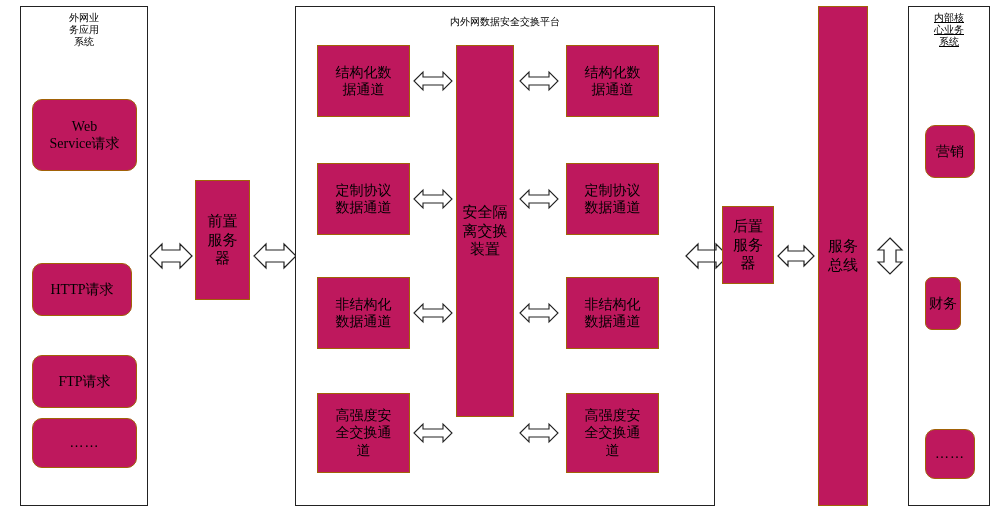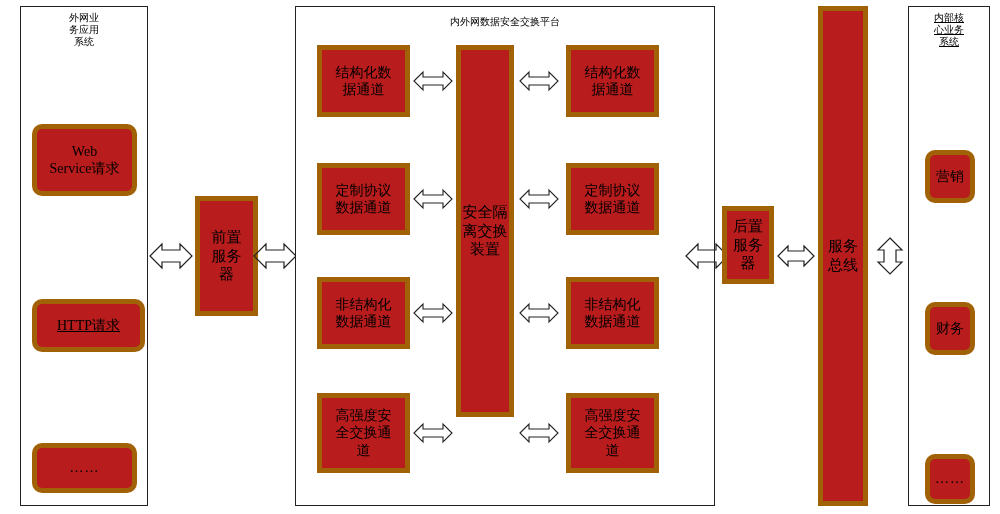--- a/index.html
+++ b/index.html
@@ -14,32 +14,31 @@
     color: #000;
     overflow: hidden;
   }
   .canvas {
     position: relative;
     width: 1000px;
     height: 514px;
   }
   .box {
     position: absolute;
-    border: 5px solid #a16207;
+    border: 1px solid #a16207;
     box-sizing: border-box;
-    background: #b91c1c;
+    background: #be185d;
     display: flex;
     align-items: center;
     justify-content: center;
     text-align: center;
     line-height: 1.25;
   }
   .rounded {
     border-radius: 10px;
-    margin-top: 25px;
   }
   .outer-panel {
     border: 1px solid #222;
     background: #fff;
   }
   .panel-title {
     position: absolute;
     text-align: center;
     line-height: 1.22;
     font-size: 10px;
@@ -68,30 +67,31 @@
 
 <div class="canvas">
 
   <div class="box outer-panel" style="left:20px; top:6px; width:128px; height:500px; display:block;"></div>
   <div class="panel-title lbl" style="left:20px; top:12px; width:128px;">外网业
 务应用
 系统</div>
 
   <div class="box rounded small-ch lbl" style="left:32px; top:99px; width:105px; height:72px;">Web
 Service请求</div>
-  <div class="box rounded small-ch lbl" style="left:32px; top:274px; width:113px; height:53px;text-decoration:underline;">HTTP请求</div>
+  <div class="box rounded small-ch lbl" style="left:32px; top:263px; width:100px; height:53px;">HTTP请求</div>
+  <div class="box rounded small-ch lbl" style="left:32px; top:355px; width:105px; height:53px;">FTP请求</div>
   <div class="box rounded small-ch lbl dots" style="left:32px; top:418px; width:105px; height:50px;">……</div>
 
   <div class="arrow" style="left:148px; top:236px;">
     <svg width="46" height="40" viewBox="0 0 46 40">
       <polygon points="2,20 14,8 14,14 32,14 32,8 44,20 32,32 32,26 14,26 14,32" fill="none" stroke="#222" stroke-width="1.2"></polygon>
     </svg>
   </div>
 
-  <div class="box mid-ch lbl" style="left:195px; top:196px; width:63px; height:120px;">前置
+  <div class="box mid-ch lbl" style="left:195px; top:180px; width:55px; height:120px;">前置
 服务
 器</div>
 
   <div class="arrow" style="left:252px; top:236px;">
     <svg width="46" height="40" viewBox="0 0 46 40">
       <polygon points="2,20 14,8 14,14 32,14 32,8 44,20 32,32 32,26 14,26 14,32" fill="none" stroke="#222" stroke-width="1.2"></polygon>
     </svg>
   </div>
 
   <div class="box outer-panel" style="left:295px; top:6px; width:420px; height:500px; display:block;"></div>
@@ -187,16 +187,16 @@
       <polygon points="20,2 32,14 26,14 26,26 32,26 20,38 8,26 14,26 14,14 8,14" fill="none" stroke="#222" stroke-width="1.2"></polygon>
     </svg>
   </div>
 
   <div class="box outer-panel" style="left:908px; top:6px; width:82px; height:500px; display:block;"></div>
   <div class="panel-title lbl" style="left:908px; top:12px; width:82px;text-decoration:underline;">内部核
 心业务
 系统</div>
 
   <div class="box rounded small-ch lbl" style="left:925px; top:125px; width:50px; height:53px;">营销</div>
-  <div class="box rounded small-ch lbl" style="left:925px; top:277px; width:50px; height:53px;">财务</div>
+  <div class="box rounded small-ch lbl" style="left:925px; top:277px; width:36px; height:53px;border-radius:7px;">财务</div>
   <div class="box rounded small-ch lbl dots" style="left:925px; top:429px; width:50px; height:50px;">……</div>
 
 </div>
 
 </body></html>

